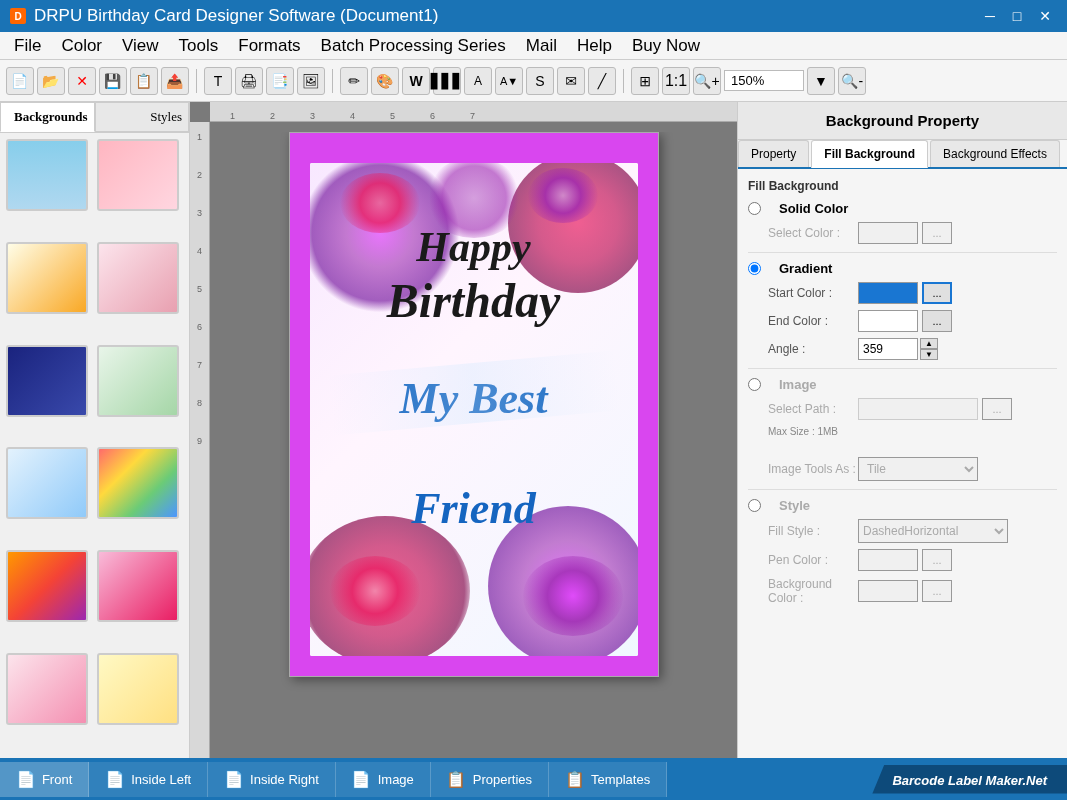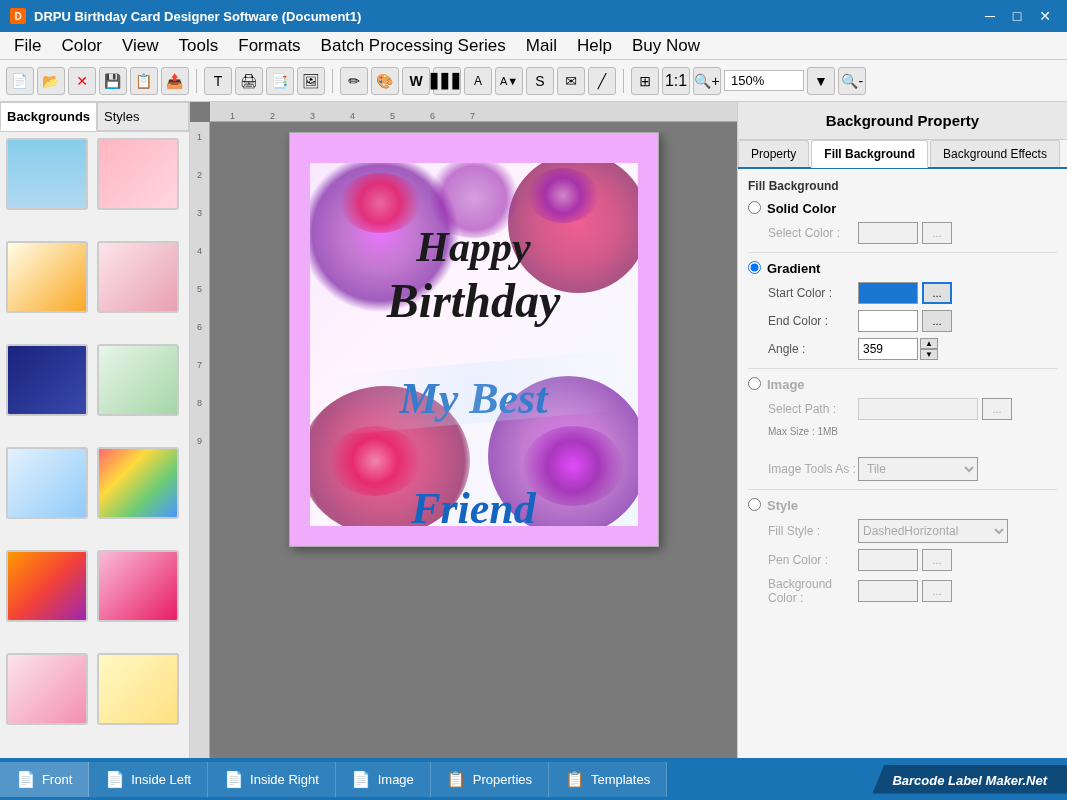--- a/index.html
+++ b/index.html
@@ -2,49 +2,49 @@
 <html><head>
   <meta charset="utf-8">
   <style>
     * { box-sizing: border-box; margin: 0; padding: 0; font-family: 'Segoe UI', Arial, sans-serif; font-size: 13px; }
     body { background: #f0f0f0; width: 1067px; height: 800px; overflow: hidden; display: flex; flex-direction: column; }
 
     
     .title-bar { background: #1a73b5; color: white; padding: 6px 10px; display: flex; justify-content: space-between; align-items: center; height: 32px; }
     .title-bar-left { display: flex; align-items: center; gap: 8px; }
     .title-bar-icon { width: 16px; height: 16px; background: #ff6600; border-radius: 2px; font-size: 10px; display: flex; align-items: center; justify-content: center; color: white; font-weight: bold; }
-    .title-bar-text { font-size: 13px; font-weight: bold; }
+    .title-bar-text { font-size: 17px; }
     .title-bar-controls { display: flex; gap: 6px; }
     .title-btn { background: none; border: none; color: white; cursor: pointer; font-size: 14px; padding: 0 6px; }
 
     
     .menu-bar { background: #f5f5f5; border-bottom: 1px solid #ccc; display: flex; align-items: center; padding: 2px 4px; height: 28px; }
     .menu-item { padding: 3px 10px; cursor: pointer; border-radius: 3px; font-size: 17px; }
 
     
     .toolbar { background: #f5f5f5; border-bottom: 1px solid #ccc; padding: 4px 6px; display: flex; align-items: center; gap: 3px; height: 42px; }
     .tb-btn { width: 28px; height: 28px; background: #e8e8e8; border: 1px solid #bbb; border-radius: 3px; cursor: pointer; display: flex; align-items: center; justify-content: center; font-size: 14px; }
     .tb-sep { width: 1px; height: 24px; background: #bbb; margin: 0 4px; }
     .tb-zoom-box { border: 1px solid #bbb; background: white; padding: 2px 6px; width: 80px; font-size: 13px; }
 
     
     .main-content { display: flex; flex: 1; overflow: hidden; }
 
     
     .left-panel { width: 190px; background: #f0f0f0; border-right: 1px solid #ccc; display: flex; flex-direction: column; }
     .left-tabs { display: flex; border-bottom: 1px solid #ccc; }
-    .left-tab { flex: 1; padding: 6px; text-align: left; cursor: pointer; background: #e8e8e8; border: 1px solid #ccc; font-size: 13px; }
+    .left-tab { flex: 1; padding: 6px; text-align: right; cursor: pointer; background: #e8e8e8; border: 1px solid #ccc; font-size: 13px; font-family: Liberation Serif, serif; }
     .left-tab.active { background: white; border-bottom: 1px solid white; font-weight: bold; }
     .bg-grid { display: grid; grid-template-columns: 1fr 1fr; gap: 4px; padding: 6px; overflow-y: auto; flex: 1; }
     .bg-thumb { width: 82px; height: 72px; border: 2px solid #ccc; cursor: pointer; border-radius: 3px; overflow: hidden; }
 
     
     .canvas-area { flex: 1; background: #7a7a7a; position: relative; overflow: hidden; display: flex; align-items: flex-start; justify-content: center; padding: 10px; }
     .canvas-wrapper { margin-top: 20px; margin-left: 20px; width: 100%; height: 100%; display: flex; align-items: flex-start; justify-content: center; overflow: auto; }
-    .canvas-card { width: 370px; height: 415px; background: #f0abfc; border: 1px solid #aaa; position: relative; box-shadow: 3px 3px 10px rgba(0,0,0,0.4); flex-shrink: 0; }
+    .canvas-card { width: 370px; height: 545px; background: #d946ef; border: 1px solid #aaa; position: relative; box-shadow: 3px 3px 10px rgba(0,0,0,0.4); flex-shrink: 0; }
     .card-inner { position: absolute; top: 30px; left: 20px; right: 20px; bottom: 20px; background: white; border-radius: 2px; overflow: hidden; }
     .card-flowers-bg { position: absolute; inset: 0; background: linear-gradient(135deg, #f8e8ff 0%, #fff5fe 40%, #f0f8ff 100%); }
     .card-text-happy { position: absolute; top: 60px; left: 50%; transform: translateX(-50%); font-family: 'Arial Black', cursive; font-size: 42px; font-weight: 900; color: #1a1a1a; text-align: center; white-space: nowrap; font-style: italic; }
     .card-text-birthday { position: absolute; top: 110px; left: 50%; transform: translateX(-50%); font-family: 'Arial Black', cursive; font-size: 48px; font-weight: 900; color: #1a1a1a; text-align: center; white-space: nowrap; font-style: italic; }
     .card-text-my { position: absolute; top: 210px; left: 50%; transform: translateX(-50%); font-family: Georgia, cursive; font-size: 44px; font-weight: bold; color: #1565c0; text-align: center; white-space: nowrap; font-style: italic; }
     .card-text-friend { position: absolute; top: 320px; left: 50%; transform: translateX(-50%); font-family: Georgia, cursive; font-size: 44px; font-weight: bold; color: #1565c0; text-align: left; white-space: nowrap; font-style: italic; }
     
     .flower-tl { position: absolute; top: -10px; left: -10px; width: 160px; height: 160px; background: radial-gradient(circle, #e040fb 0%, #ab47bc 30%, #7b1fa2 60%, transparent 70%); border-radius: 50%; opacity: 0.7; }
     .flower-tr { position: absolute; top: -10px; right: -10px; width: 140px; height: 140px; background: radial-gradient(circle, #e91e63 0%, #c2185b 40%, #880e4f 70%, transparent 80%); border-radius: 50%; opacity: 0.7; }
     .flower-bl { position: absolute; bottom: -10px; left: -10px; width: 170px; height: 150px; background: radial-gradient(circle, #e91e63 0%, #c2185b 40%, #880e4f 70%, transparent 80%); border-radius: 50%; opacity: 0.7; }
@@ -52,21 +52,21 @@
     .flower-tm { position: absolute; top: -5px; left: 50%; transform: translateX(-50%); width: 100px; height: 80px; background: radial-gradient(circle, #ba68c8 0%, #9c27b0 50%, transparent 70%); border-radius: 50%; opacity: 0.6; }
 
     
     .right-panel { width: 330px; background: #f5f5f5; border-left: 1px solid #ccc; display: flex; flex-direction: column; overflow-y: auto; }
     .rp-title { text-align: center; font-size: 15px; font-weight: bold; padding: 10px; background: #e8e8e8; border-bottom: 1px solid #ccc; }
     .rp-tabs { display: flex; border-bottom: 2px solid #1a73b5; }
     .rp-tab { padding: 6px 12px; cursor: pointer; font-size: 12px; border: 1px solid #ccc; border-bottom: none; background: #e8e8e8; margin-right: 2px; border-radius: 3px 3px 0 0; }
     .rp-tab.active { background: white; font-weight: bold; border-bottom: 1px solid white; margin-bottom: -1px; }
     .rp-content { padding: 10px; flex: 1; }
     .section-title { font-size: 12px; font-weight: bold; margin-bottom: 8px; color: #333; }
-    .radio-row { display: flex; align-items: flex-start; gap: 6px; margin-bottom: 6px; }
+    .radio-row { display: flex; align-items: center; gap: 18px; margin-bottom: 6px; }
     .radio-label { font-size: 13px; font-weight: bold; }
     .form-row { display: flex; align-items: center; margin-bottom: 6px; padding-left: 20px; }
     .form-label { width: 90px; font-size: 12px; color: #555; }
     .color-box { width: 60px; height: 22px; border: 1px solid #999; background: white; }
     .color-box.blue { background: #1976d2; }
     .ellipsis-btn { width: 30px; height: 22px; background: #e0e0e0; border: 1px solid #999; cursor: pointer; font-size: 11px; display: flex; align-items: center; justify-content: center; margin-left: 4px; }
     .angle-row { display: flex; align-items: center; margin-bottom: 6px; padding-left: 20px; }
     .angle-input { width: 60px; height: 22px; border: 1px solid #999; padding: 0 4px; font-size: 12px; }
     .spin-btns { display: flex; flex-direction: column; margin-left: 2px; }
     .spin-btn { width: 18px; height: 11px; background: #e0e0e0; border: 1px solid #999; cursor: pointer; font-size: 8px; display: flex; align-items: center; justify-content: center; }

